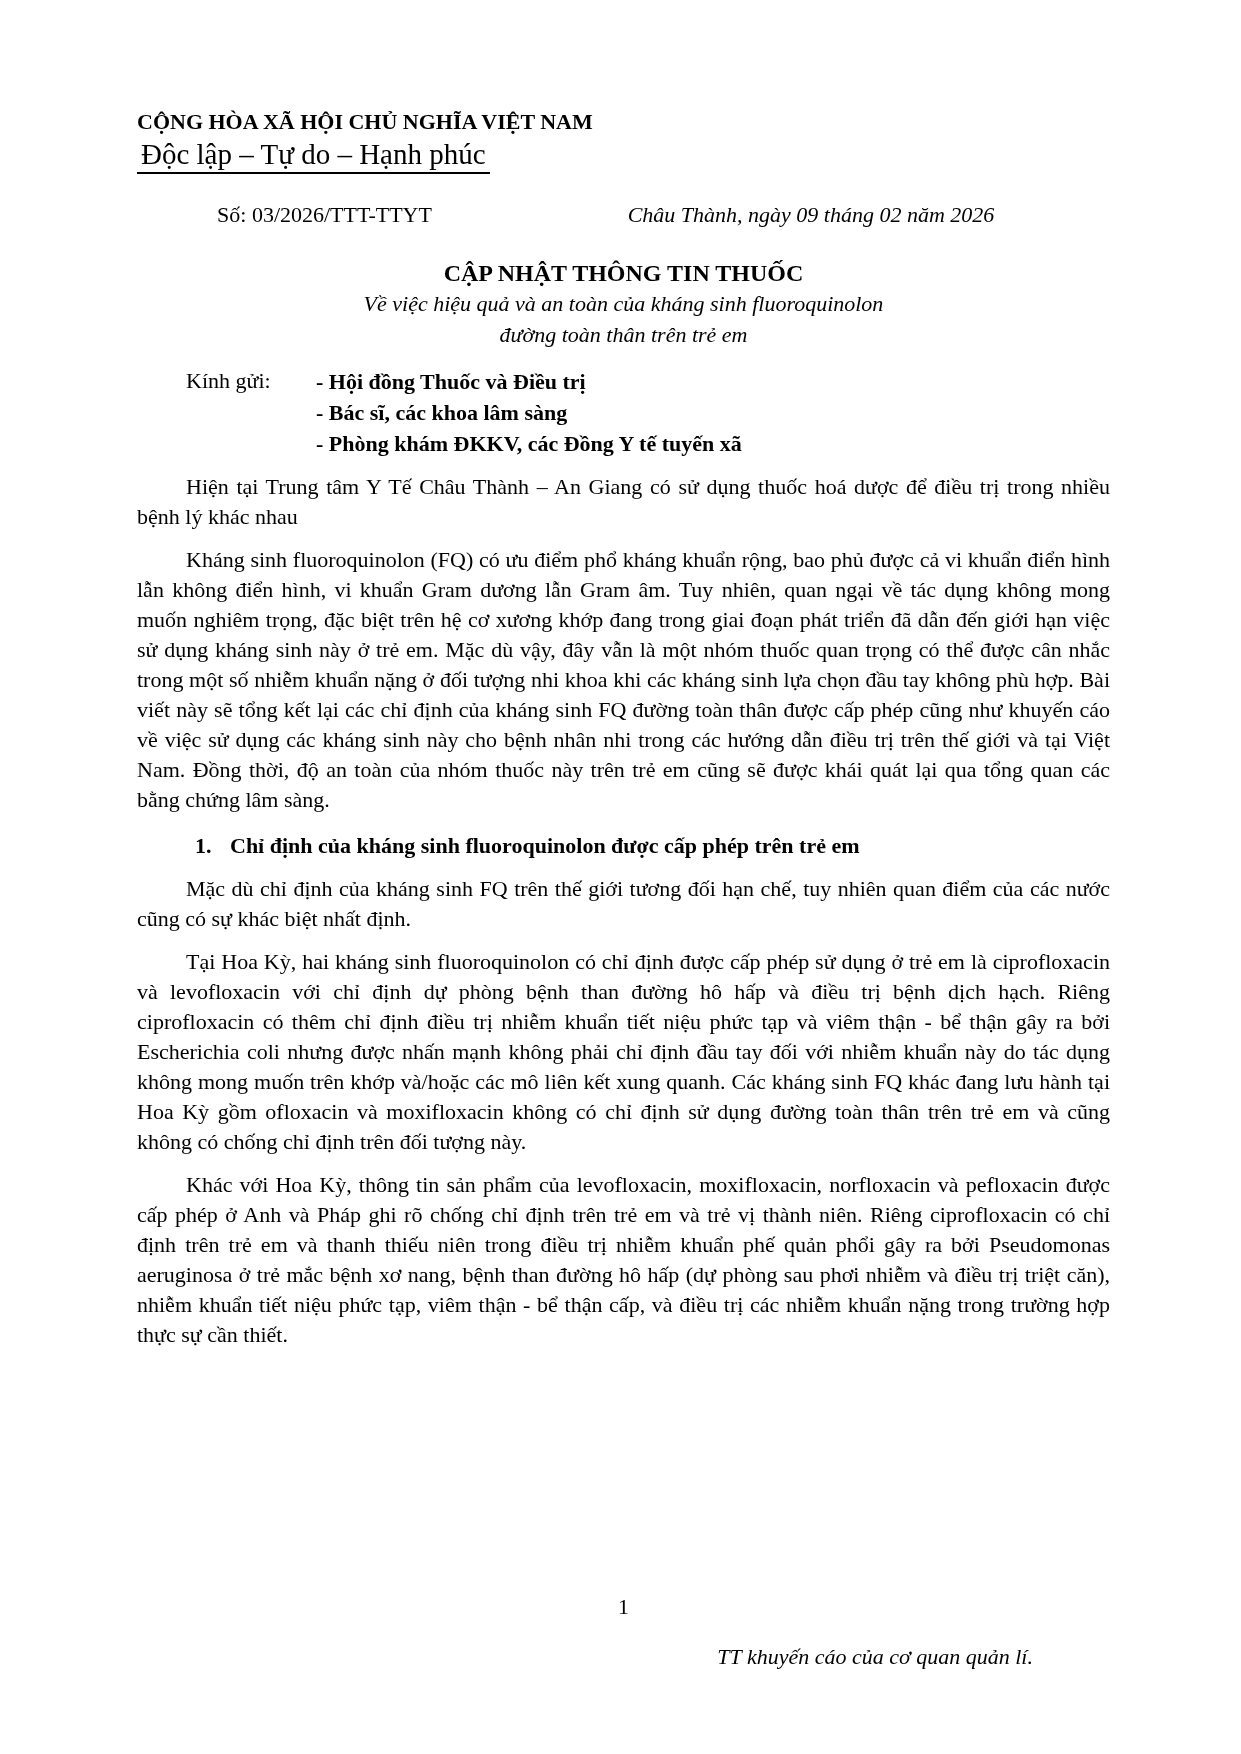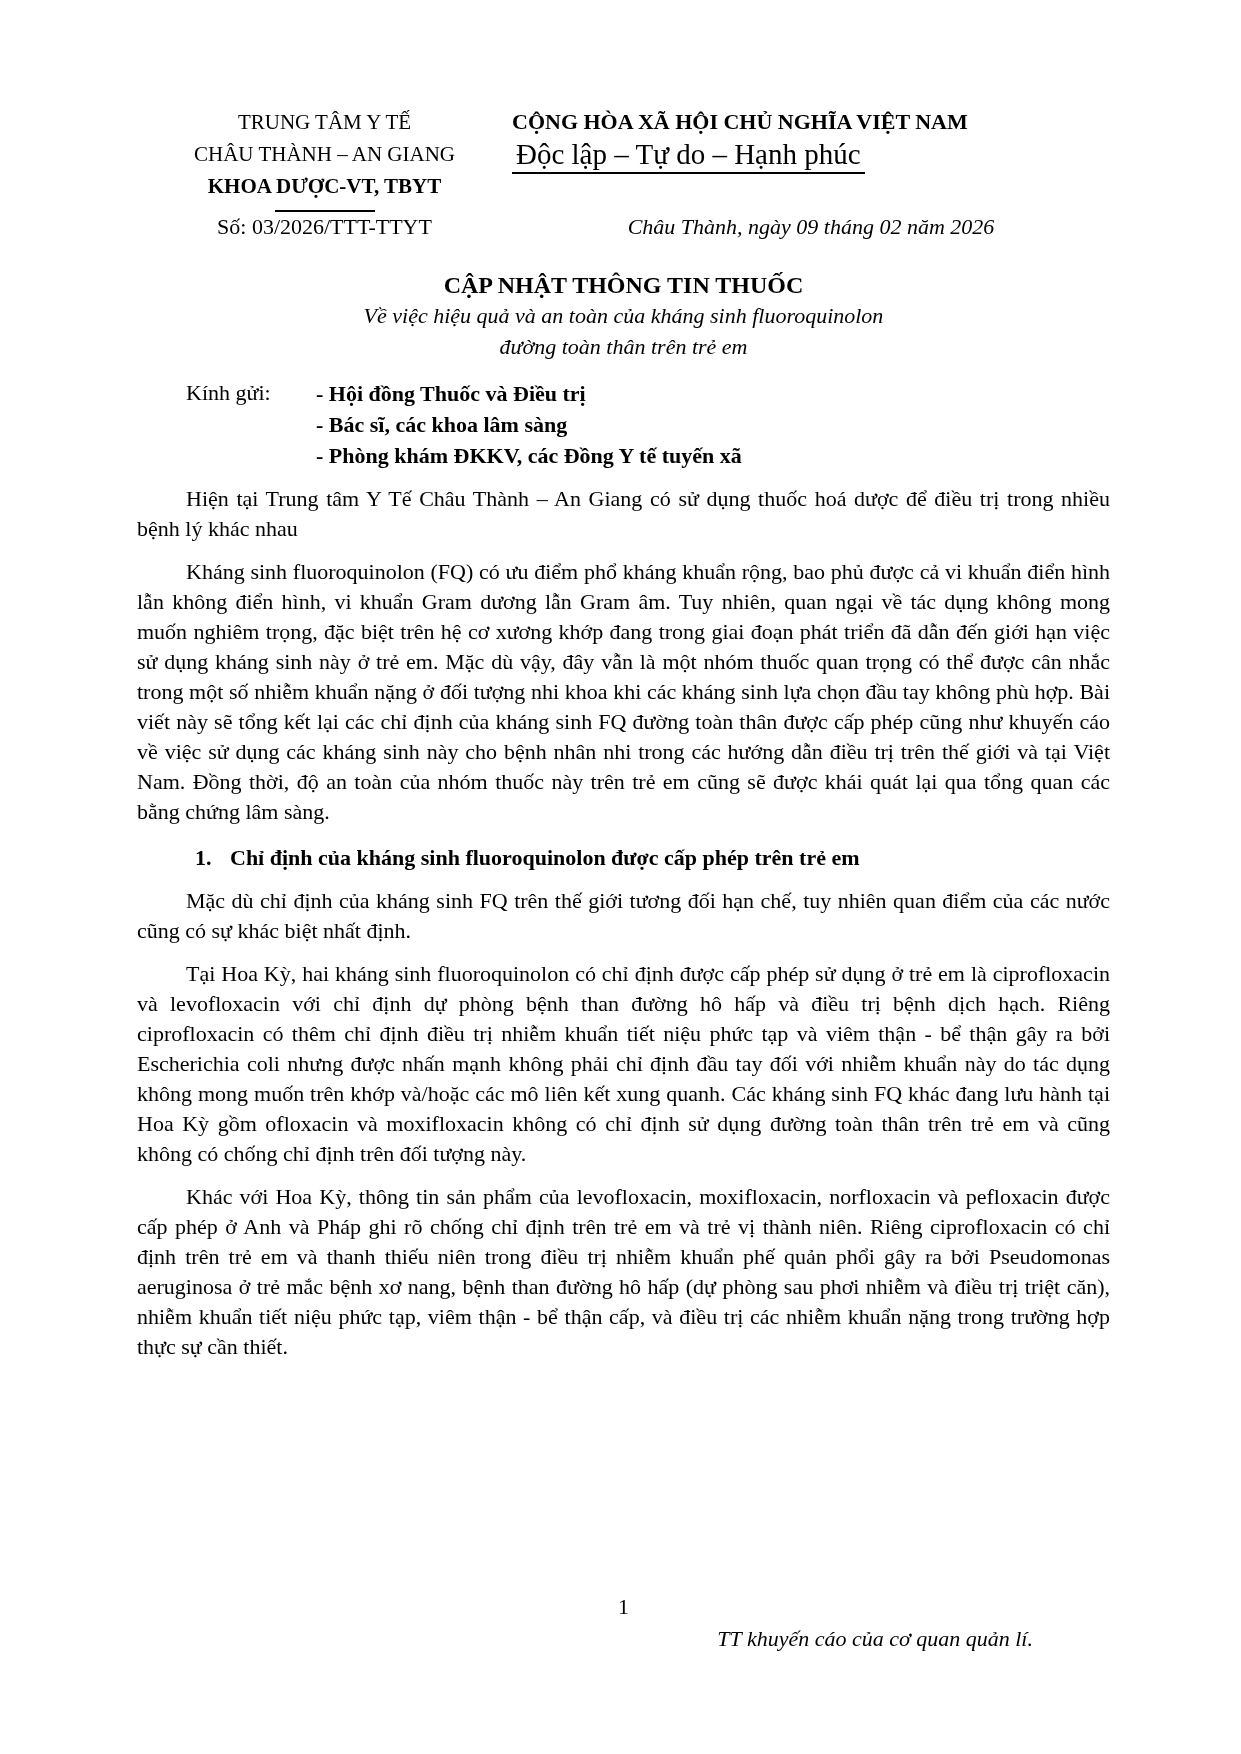--- a/index.html
+++ b/index.html
@@ -17,21 +17,21 @@
   }
   .bold{font-weight:bold;}
   
   .hdr{display:flex;}
   .hdr-left{width:375px;text-align:center;line-height:32px;font-size:21px;}
   .hdr-right{flex:1;line-height:32px;}
   .hdr-right .nat1{font-size:22px;font-weight:bold;}
   .hdr-right .nat2{font-size:29px;display:inline-block;border-bottom:2px solid #000;padding:0 4px 2px 4px;}
   .rule-short{width:100px;border-bottom:2px solid #000;margin:8px auto 0 auto;}
   
-  .meta{display:flex;}
+  .meta{display:flex;margin-top:26px;}
   .meta .doc-no{width:375px;text-align:center;}
   .meta .dateline{flex:1;text-align:center;font-style:italic;}
   
   .title{margin-top:28px;text-align:center;font-weight:bold;font-size:24px;line-height:30px;}
   .subtitle{text-align:center;font-style:italic;font-size:22px;line-height:31px;}
   
   .recipients{display:flex;margin-top:16px;}
   .recipients .label{width:130px;margin-left:49px;}
   .recipients .items div{line-height:31px;font-weight:bold;}
   
@@ -42,34 +42,28 @@
   }
   .section-heading{
     margin:16px 0 0 0;
     font-weight:bold;
     display:flex;
   }
   .section-heading .num{margin-left:58px;width:35px;}
   
   .footer{position:absolute;left:137px;right:131px;top:1592px;}
   .page-num{text-align:center;}
-  .footer-note{text-align:right;font-style:italic;padding-right:77px;margin-top:2px;}
+  .footer-note{text-align:right;font-style:italic;padding-right:77px;margin-top:20px;}
 </style>
 </head>
 <body>
 
 <div class="page">
 
   <div class="hdr">
-    <div class="hdr-left">
-      <div>TRUNG TÂM Y TẾ</div>
-      <div>CHÂU THÀNH – AN GIANG</div>
-      <div class="bold">KHOA DƯỢC-VT, TBYT</div>
-      <div class="rule-short"></div>
-    </div>
     <div class="hdr-right">
       <div class="nat1">CỘNG HÒA XÃ HỘI CHỦ NGHĨA VIỆT NAM</div>
       <div><span class="nat2">Độc lập – Tự do – Hạnh phúc</span></div>
     </div>
   </div>
 
   <div class="meta">
     <div class="doc-no">Số: 03/2026/TTT-TTYT</div>
     <div class="dateline">Châu Thành, ngày 09 tháng 02 năm 2026</div>
   </div>

